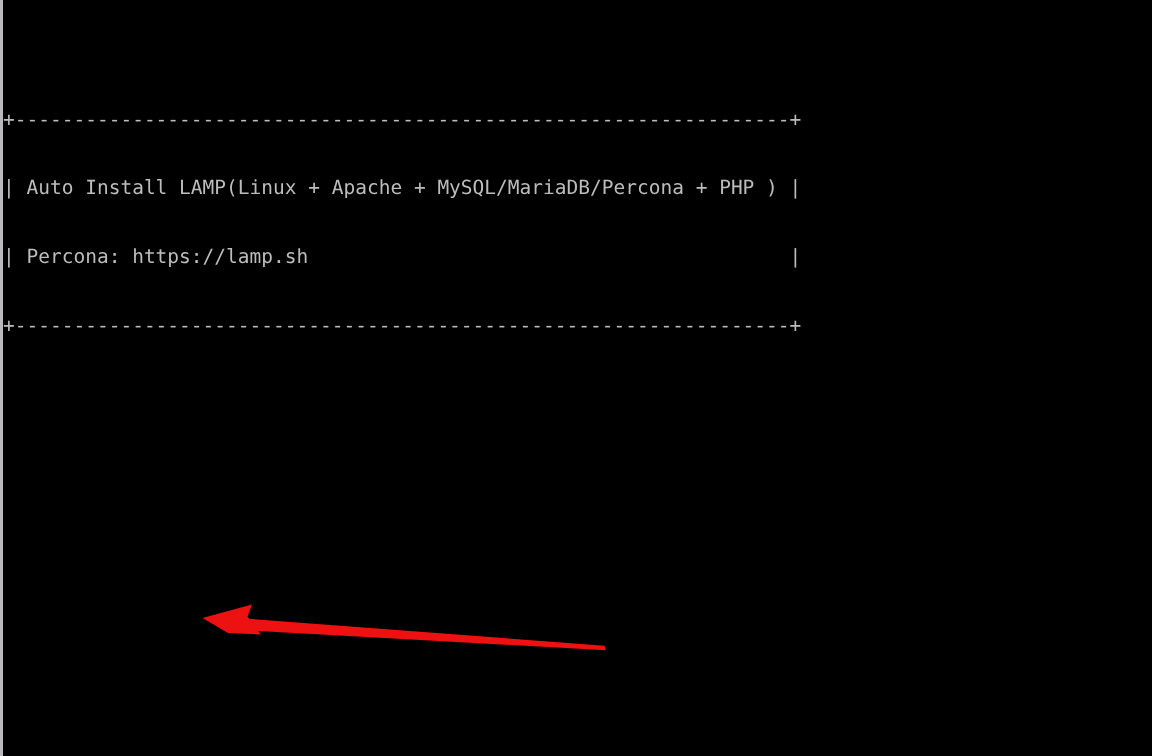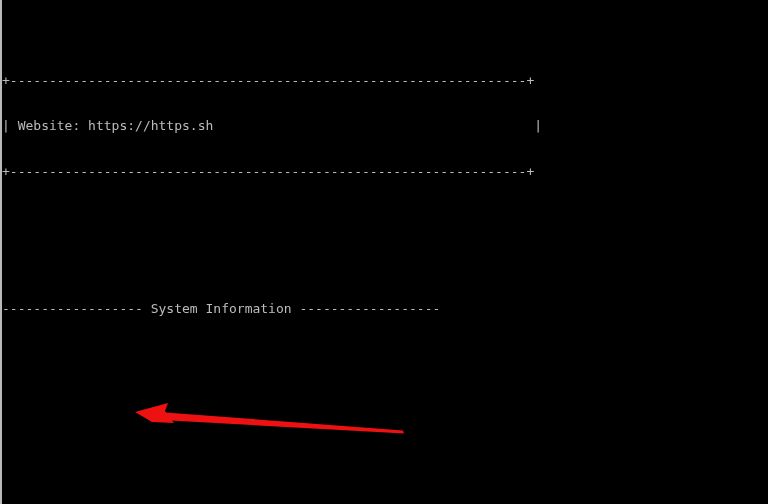--- a/index.html
+++ b/index.html
@@ -57,27 +57,27 @@
 </style>
 </head>
 <body>
 
 <div id="terminal">
 
   <div class="screen">
 
     
     <span class="row">+------------------------------------------------------------------+</span>
-    <span class="row">| Website: https://https.sh                                         |</span>
+    <span class="row">| Auto Install LAMP(Linux + Apache + MySQL/MariaDB/Percona + PHP ) |</span>
+    <span class="row">| Percona: https://lamp.sh                                         |</span>
     <span class="row">+------------------------------------------------------------------+</span>
 
     <span class="row"> </span>
 
     
-    <span class="row">------------------ System Information ------------------</span>
     <span class="row"> </span>
 
     
     
     
     
     
     
     
     

